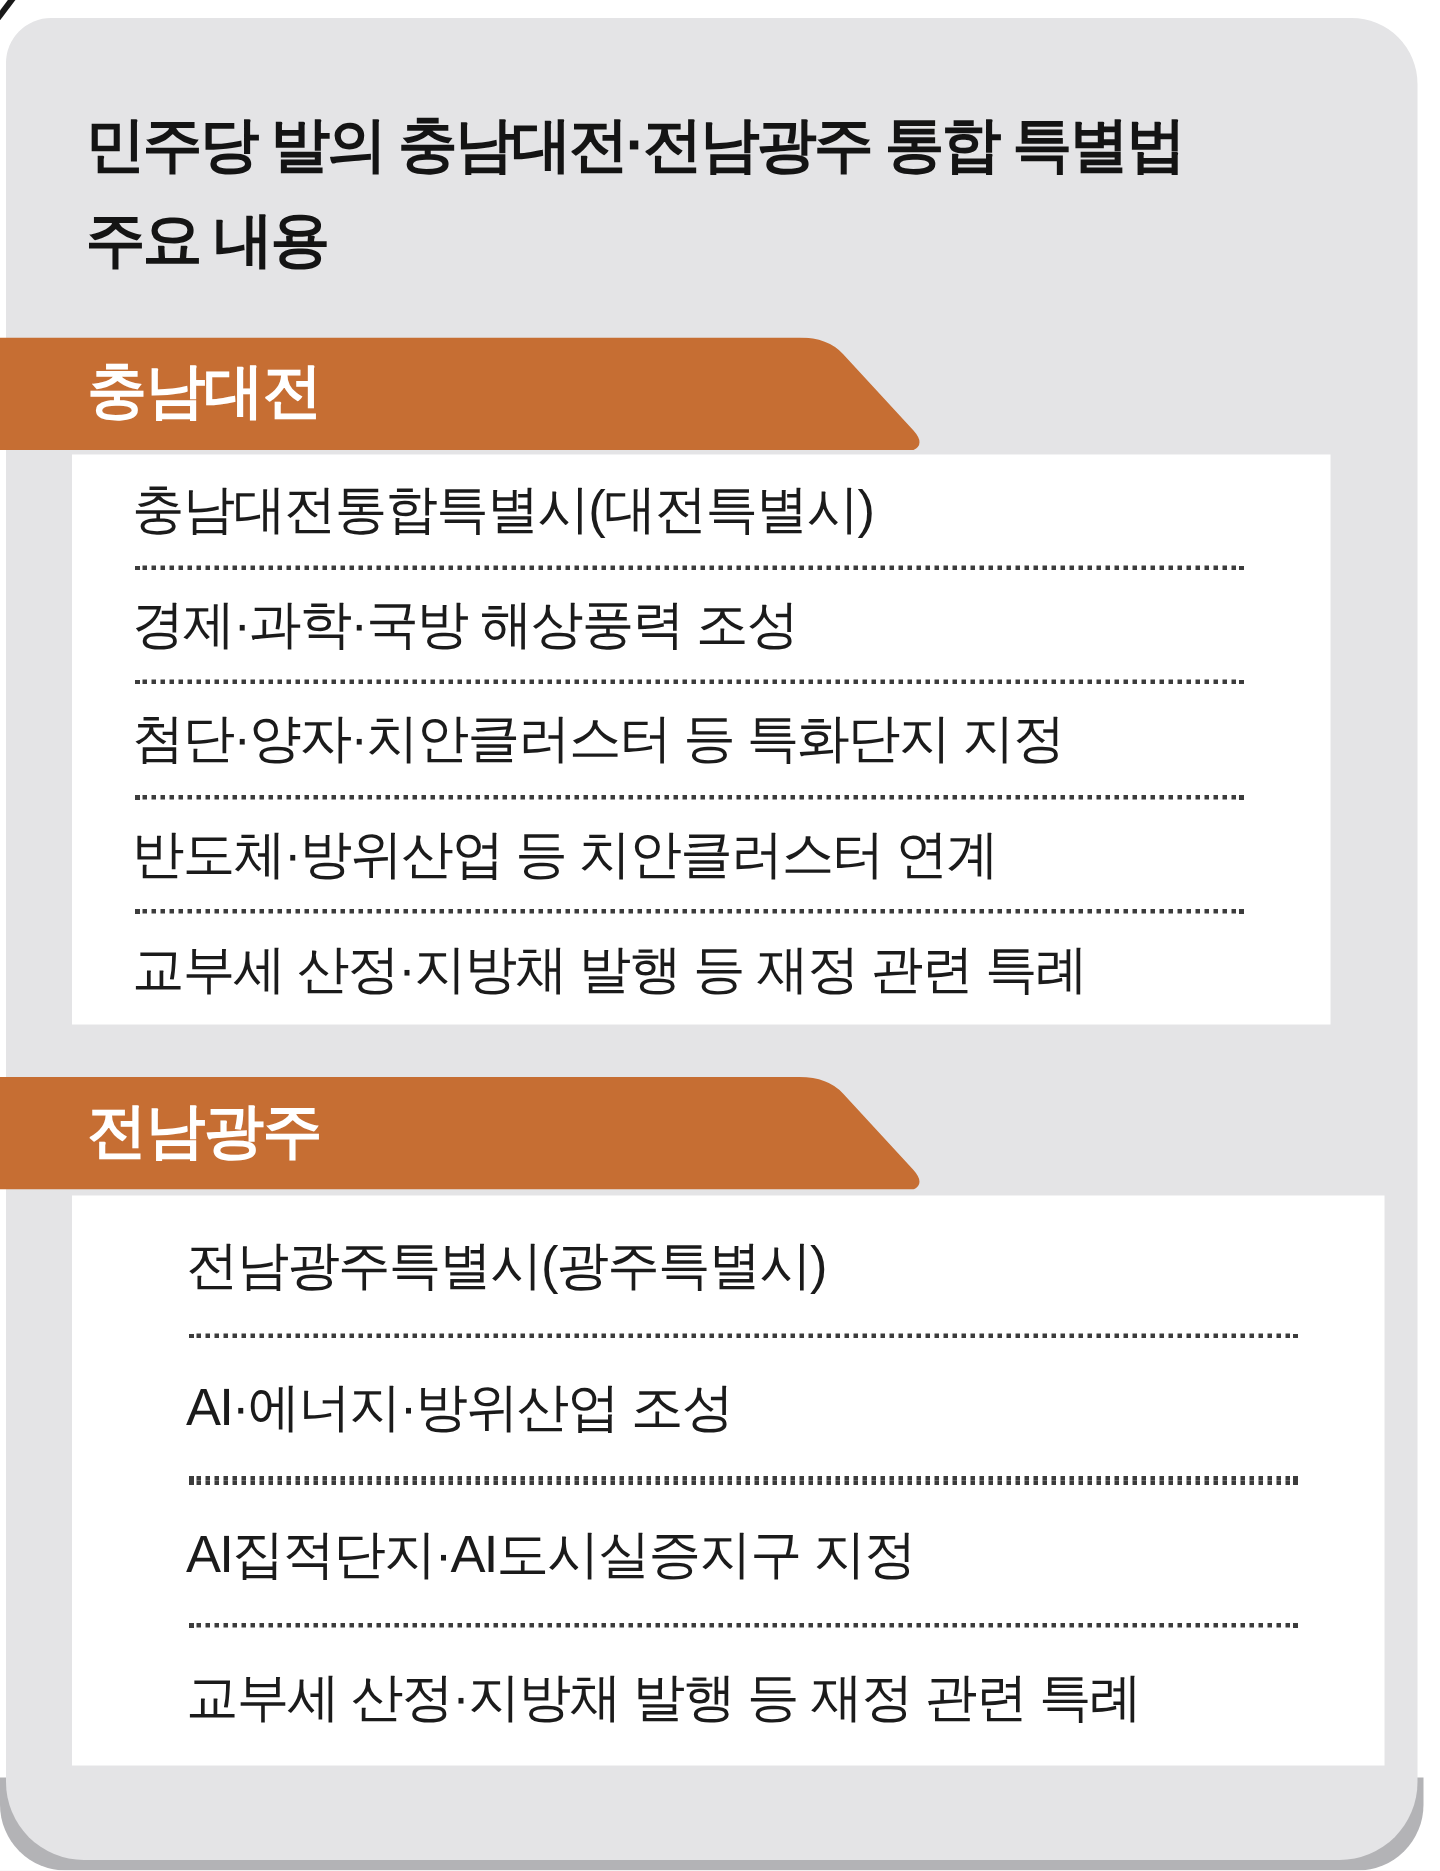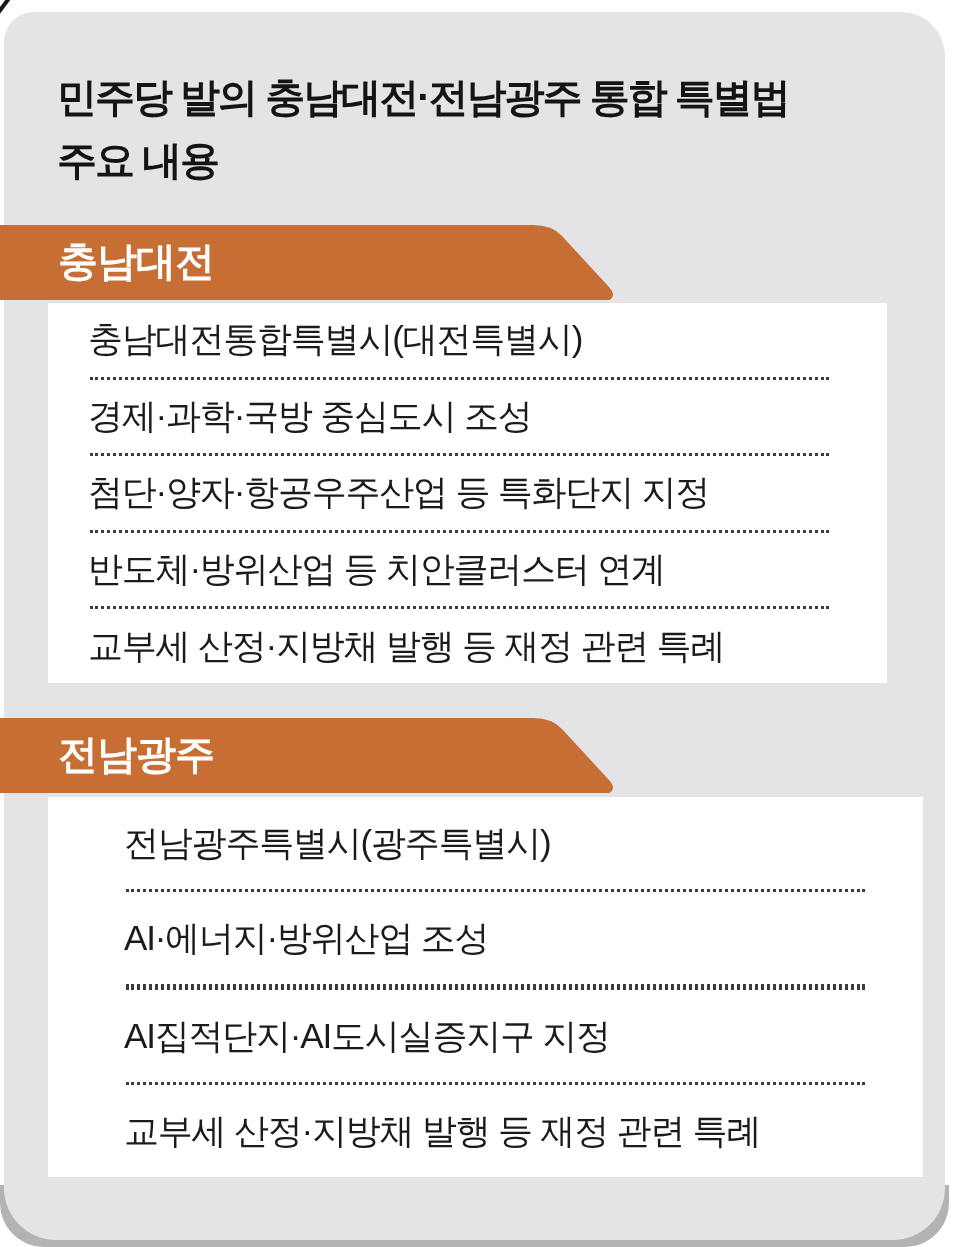--- a/index.html
+++ b/index.html
@@ -127,23 +127,23 @@
       <svg width="618" height="75" viewBox="0 0 618 75" xmlns="http://www.w3.org/2000/svg">
         <path d="M0,0 H533 Q552,0 562,11 L609,62 Q617,71 609,75 H0 Z" fill="#c66e33"></path>
       </svg>
     </span>
     <span class="ribbon-label">충남대전</span>
   </div>
 
   <div class="list-box box-1">
     <div class="list-item">충남대전통합특별시(대전특별시)</div>
     <div class="dotted-divider"></div>
-    <div class="list-item">경제·과학·국방 중심도시 조성</div>
+    <div class="list-item">경제·과학·국방 해상풍력 조성</div>
     <div class="dotted-divider"></div>
-    <div class="list-item">첨단·양자·항공우주산업 등 특화단지 지정</div>
+    <div class="list-item">첨단·양자·치안클러스터 등 특화단지 지정</div>
     <div class="dotted-divider"></div>
     <div class="list-item">반도체·방위산업 등 치안클러스터 연계</div>
     <div class="dotted-divider"></div>
     <div class="list-item">교부세 산정·지방채 발행 등 재정 관련 특례</div>
   </div>
 
   <div class="ribbon ribbon-2">
     <span>
       <svg width="618" height="75" viewBox="0 0 618 75" xmlns="http://www.w3.org/2000/svg">
         <path d="M0,0 H533 Q552,0 562,11 L609,62 Q617,71 609,75 H0 Z" fill="#c66e33"></path>

